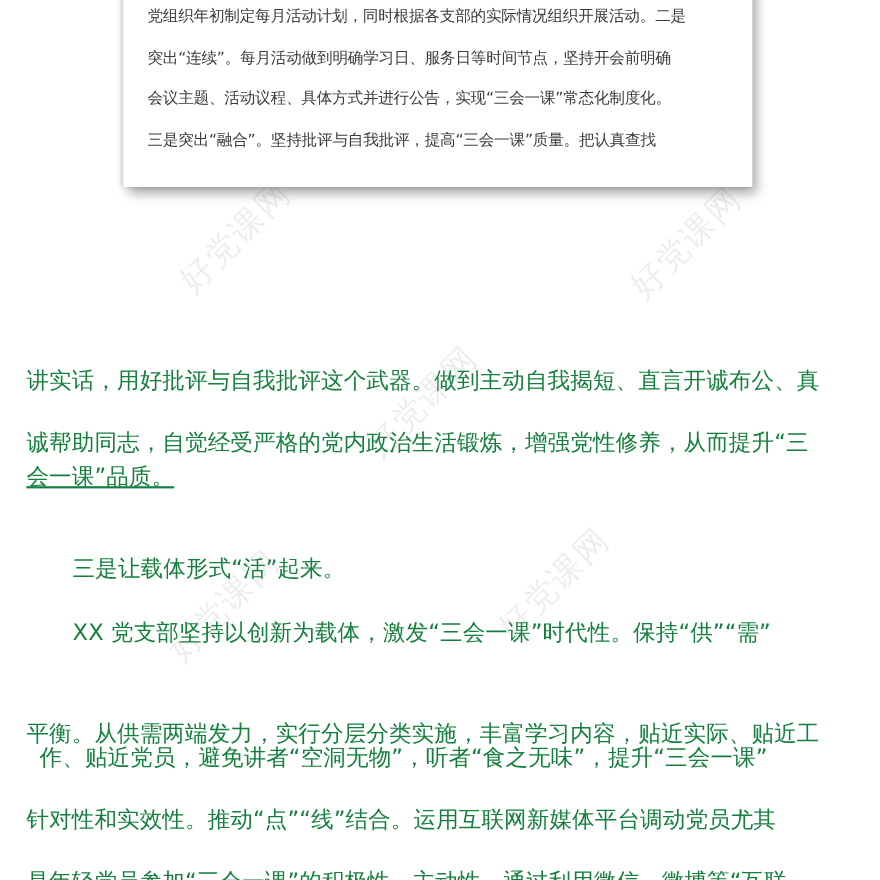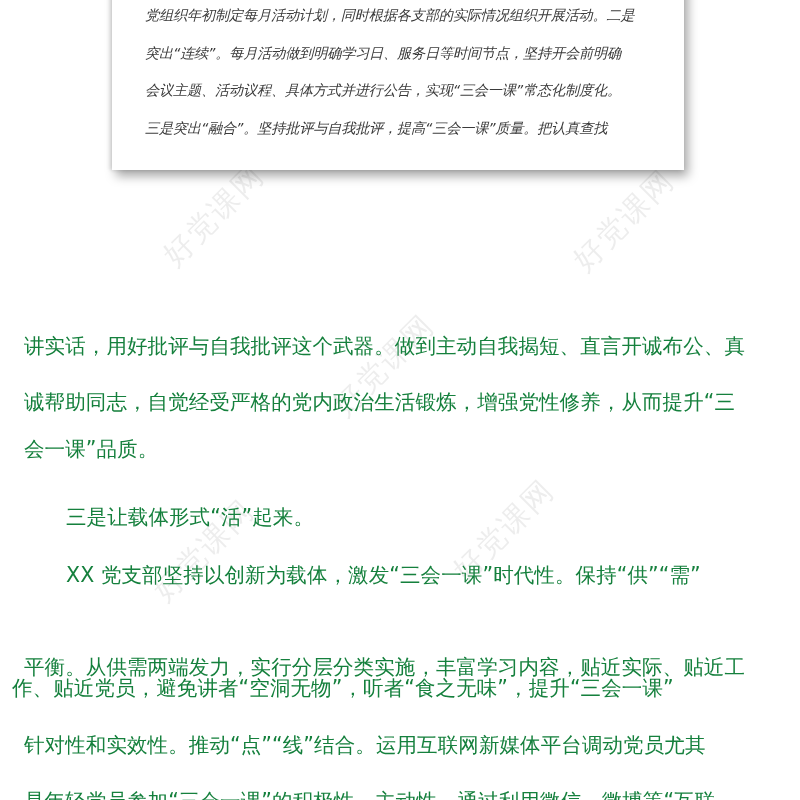--- a/index.html
+++ b/index.html
@@ -21,27 +21,26 @@
       top: -20px;
       width: 572px;
       height: 190px;
       background: #ffffff;
       box-shadow: 4px 6px 10px rgba(0,0,0,0.35), -2px 0 4px rgba(0,0,0,0.15);
       box-sizing: border-box;
       padding: 20px 0 0 0;
     }
     .card-line {
       position: absolute;
-      left: 33px;
+      left: 22px;
       font-size: 14.2px;
       line-height: 18px;
       white-space: nowrap;
       letter-spacing: -0.2px;
       color: #3a3a3a;
-      font-style: italic;
     }
     .body-line {
       position: absolute;
       font-size: 20.5px;
       line-height: 26px;
       white-space: nowrap;
       color: #15803d;
       letter-spacing: 0.1px;
     }
     .watermark {
@@ -66,22 +65,22 @@
 <div class="card">
   <div class="card-line" style="top:26px;">党组织年初制定每月活动计划，同时根据各支部的实际情况组织开展活动。二是</div>
   <div class="card-line" style="top:64px;">突出“连续”。每月活动做到明确学习日、服务日等时间节点，坚持开会前明确</div>
   <div class="card-line" style="top:101px;">会议主题、活动议程、具体方式并进行公告，实现“三会一课”常态化制度化。</div>
   <div class="card-line" style="top:139px;">三是突出“融合”。坚持批评与自我批评，提高“三会一课”质量。把认真查找</div>
 </div>
 
 <div>
   <div class="body-line" style="left:24px; top:333px;">讲实话，用好批评与自我批评这个武器。做到主动自我揭短、直言开诚布公、真</div>
   <div class="body-line" style="left:24px; top:389px;">诚帮助同志，自觉经受严格的党内政治生活锻炼，增强党性修养，从而提升“三</div>
-  <div class="body-line" style="left:24px; top:436px;">会一课”品质。</div>
+  <div class="body-line" style="left:24px; top:420px;text-decoration:underline;">会一课”品质。</div>
 
   <div class="body-line" style="left:66px; top:504px;text-align:center;">三是让载体形式“活”起来。</div>
 
   <div class="body-line" style="left:66px; top:562px;">XX 党支部坚持以创新为载体，激发“三会一课”时代性。保持“供”“需”</div>
   <div class="body-line" style="left:24px; top:618px;margin-top:36px;">平衡。从供需两端发力，实行分层分类实施，丰富学习内容，贴近实际、贴近工</div>
-  <div class="body-line" style="left:12px; top:675px;">作、贴近党员，避免讲者“空洞无物”，听者“食之无味”，提升“三会一课”</div>
+  <div class="body-line" style="left:36px; top:675px;">作、贴近党员，避免讲者“空洞无物”，听者“食之无味”，提升“三会一课”</div>
   <div class="body-line" style="left:24px; top:732px;">针对性和实效性。推动“点”“线”结合。运用互联网新媒体平台调动党员尤其</div>
   <div class="body-line" style="left:24px; top:788px;">是年轻党员参加“三会一课”的积极性、主动性，通过利用微信、微博等“互联</div>
 </div>
 
 </body></html>

